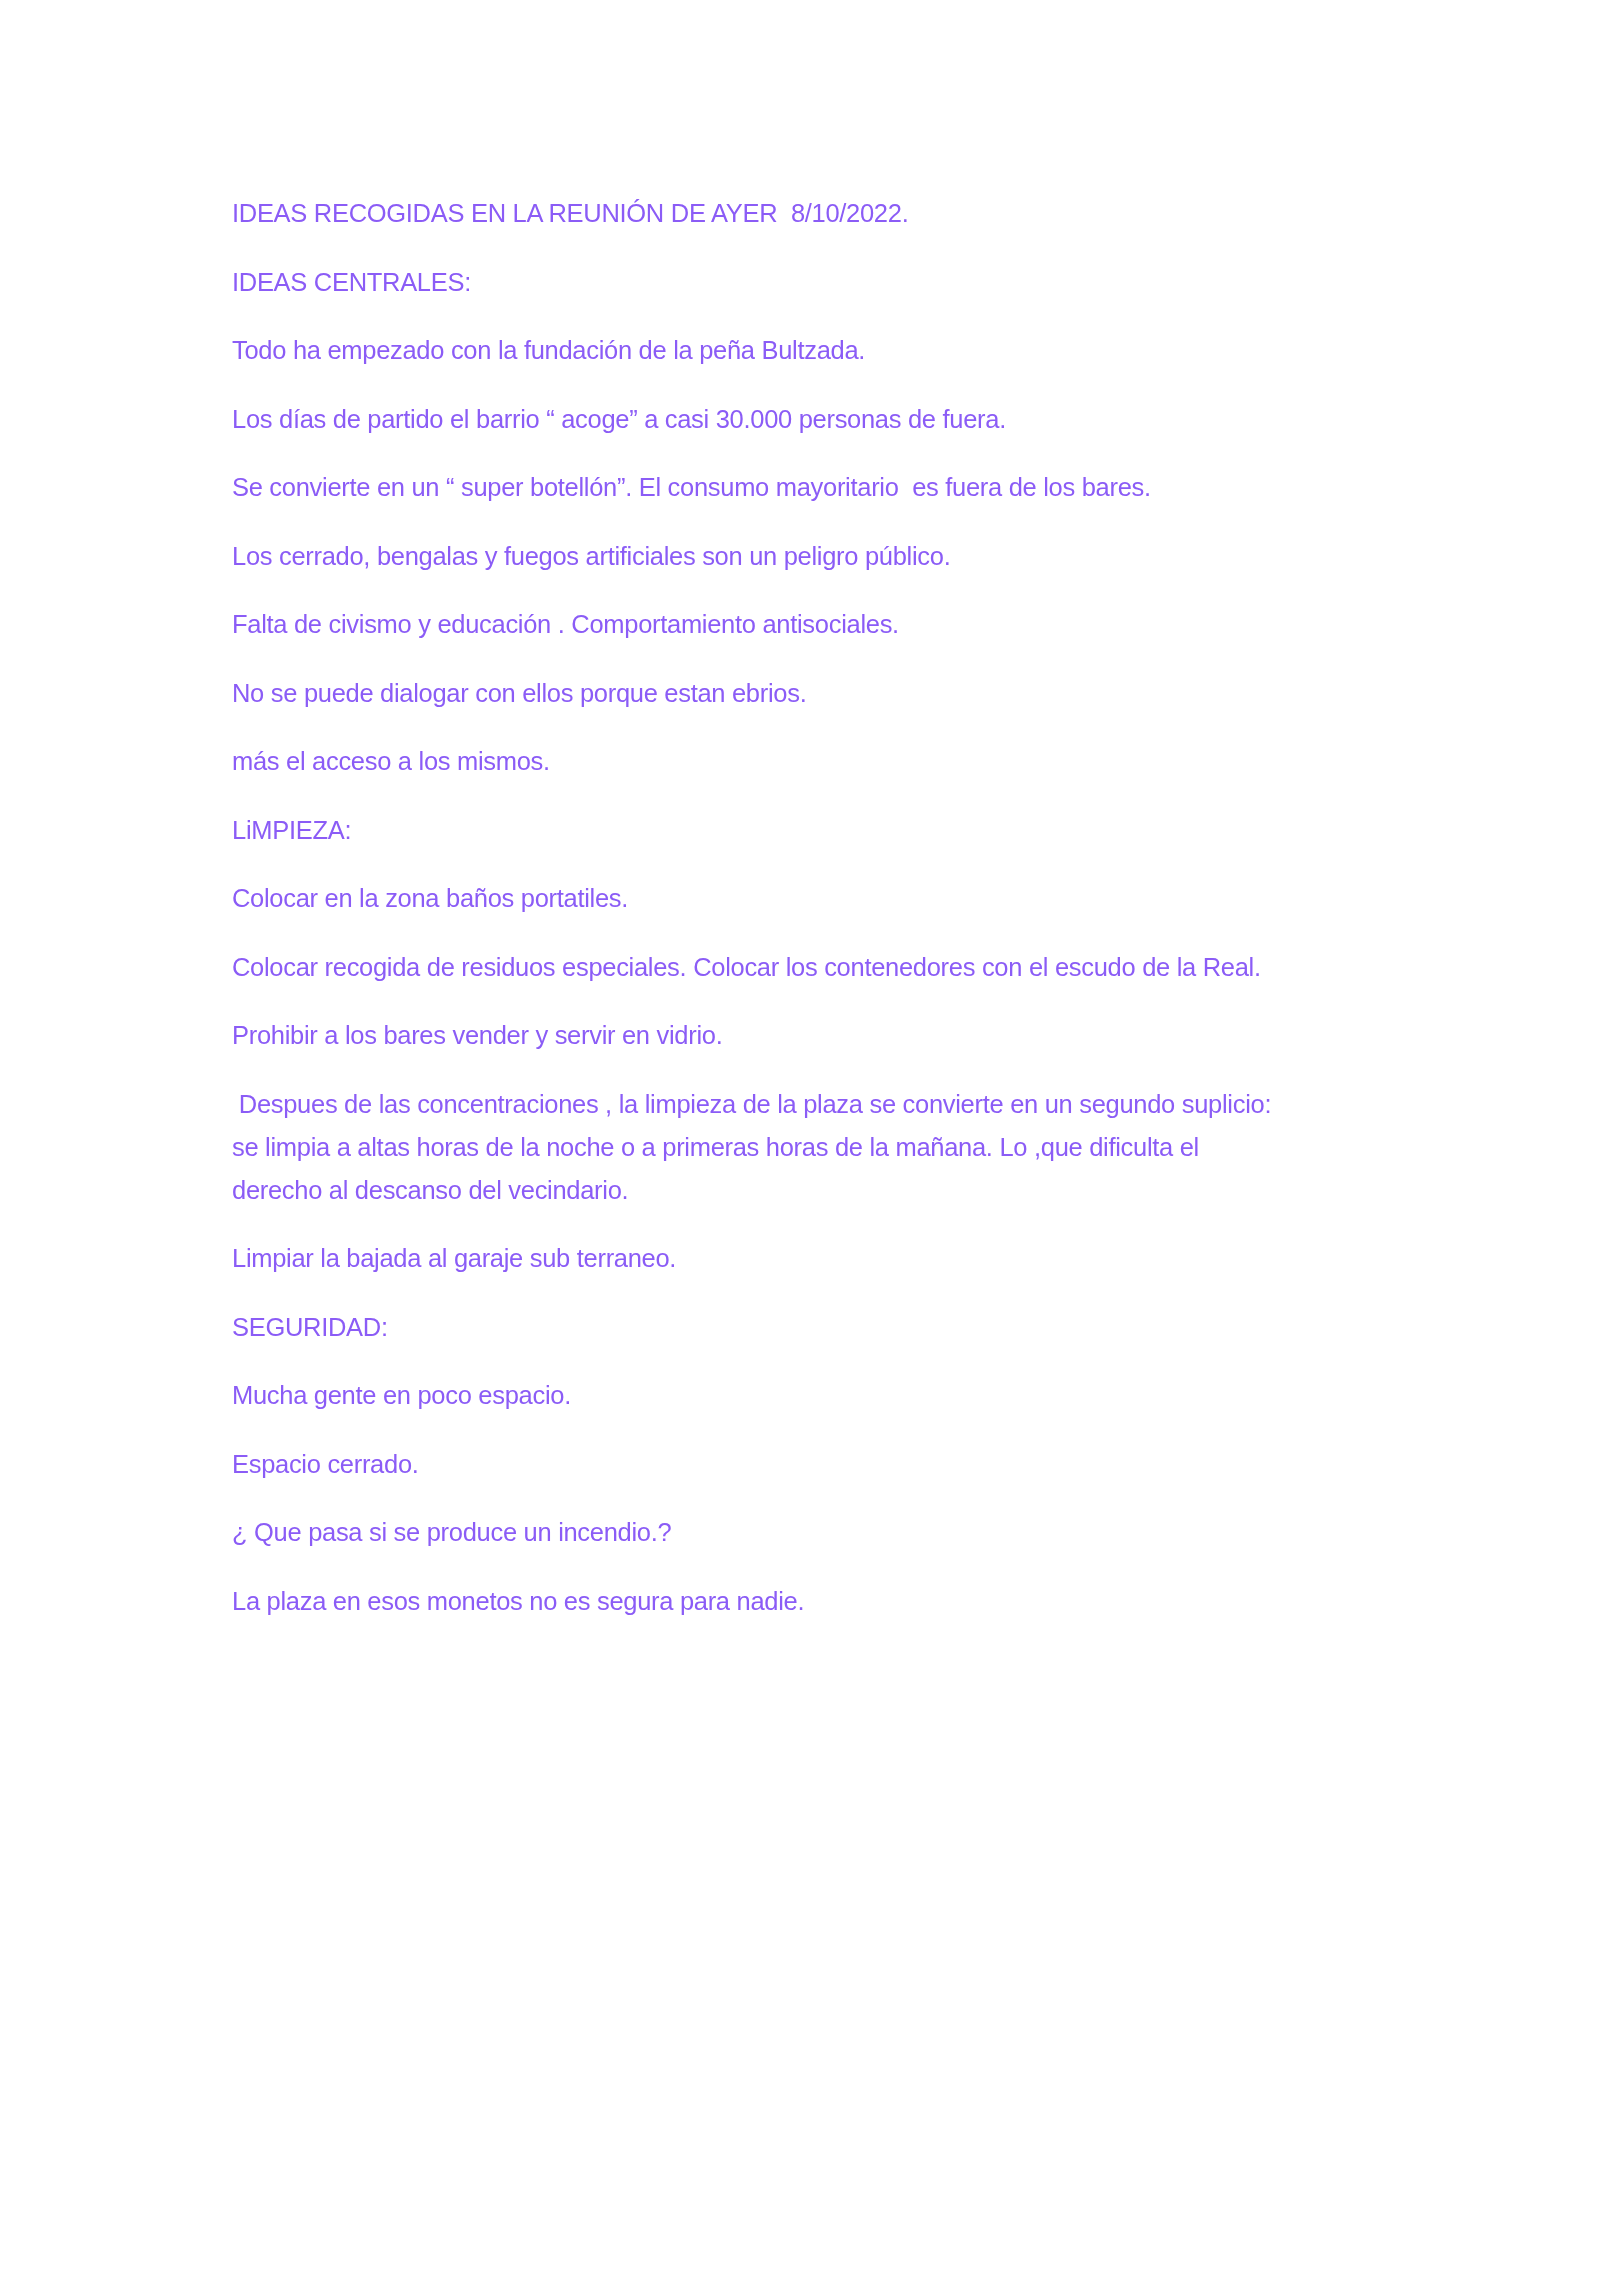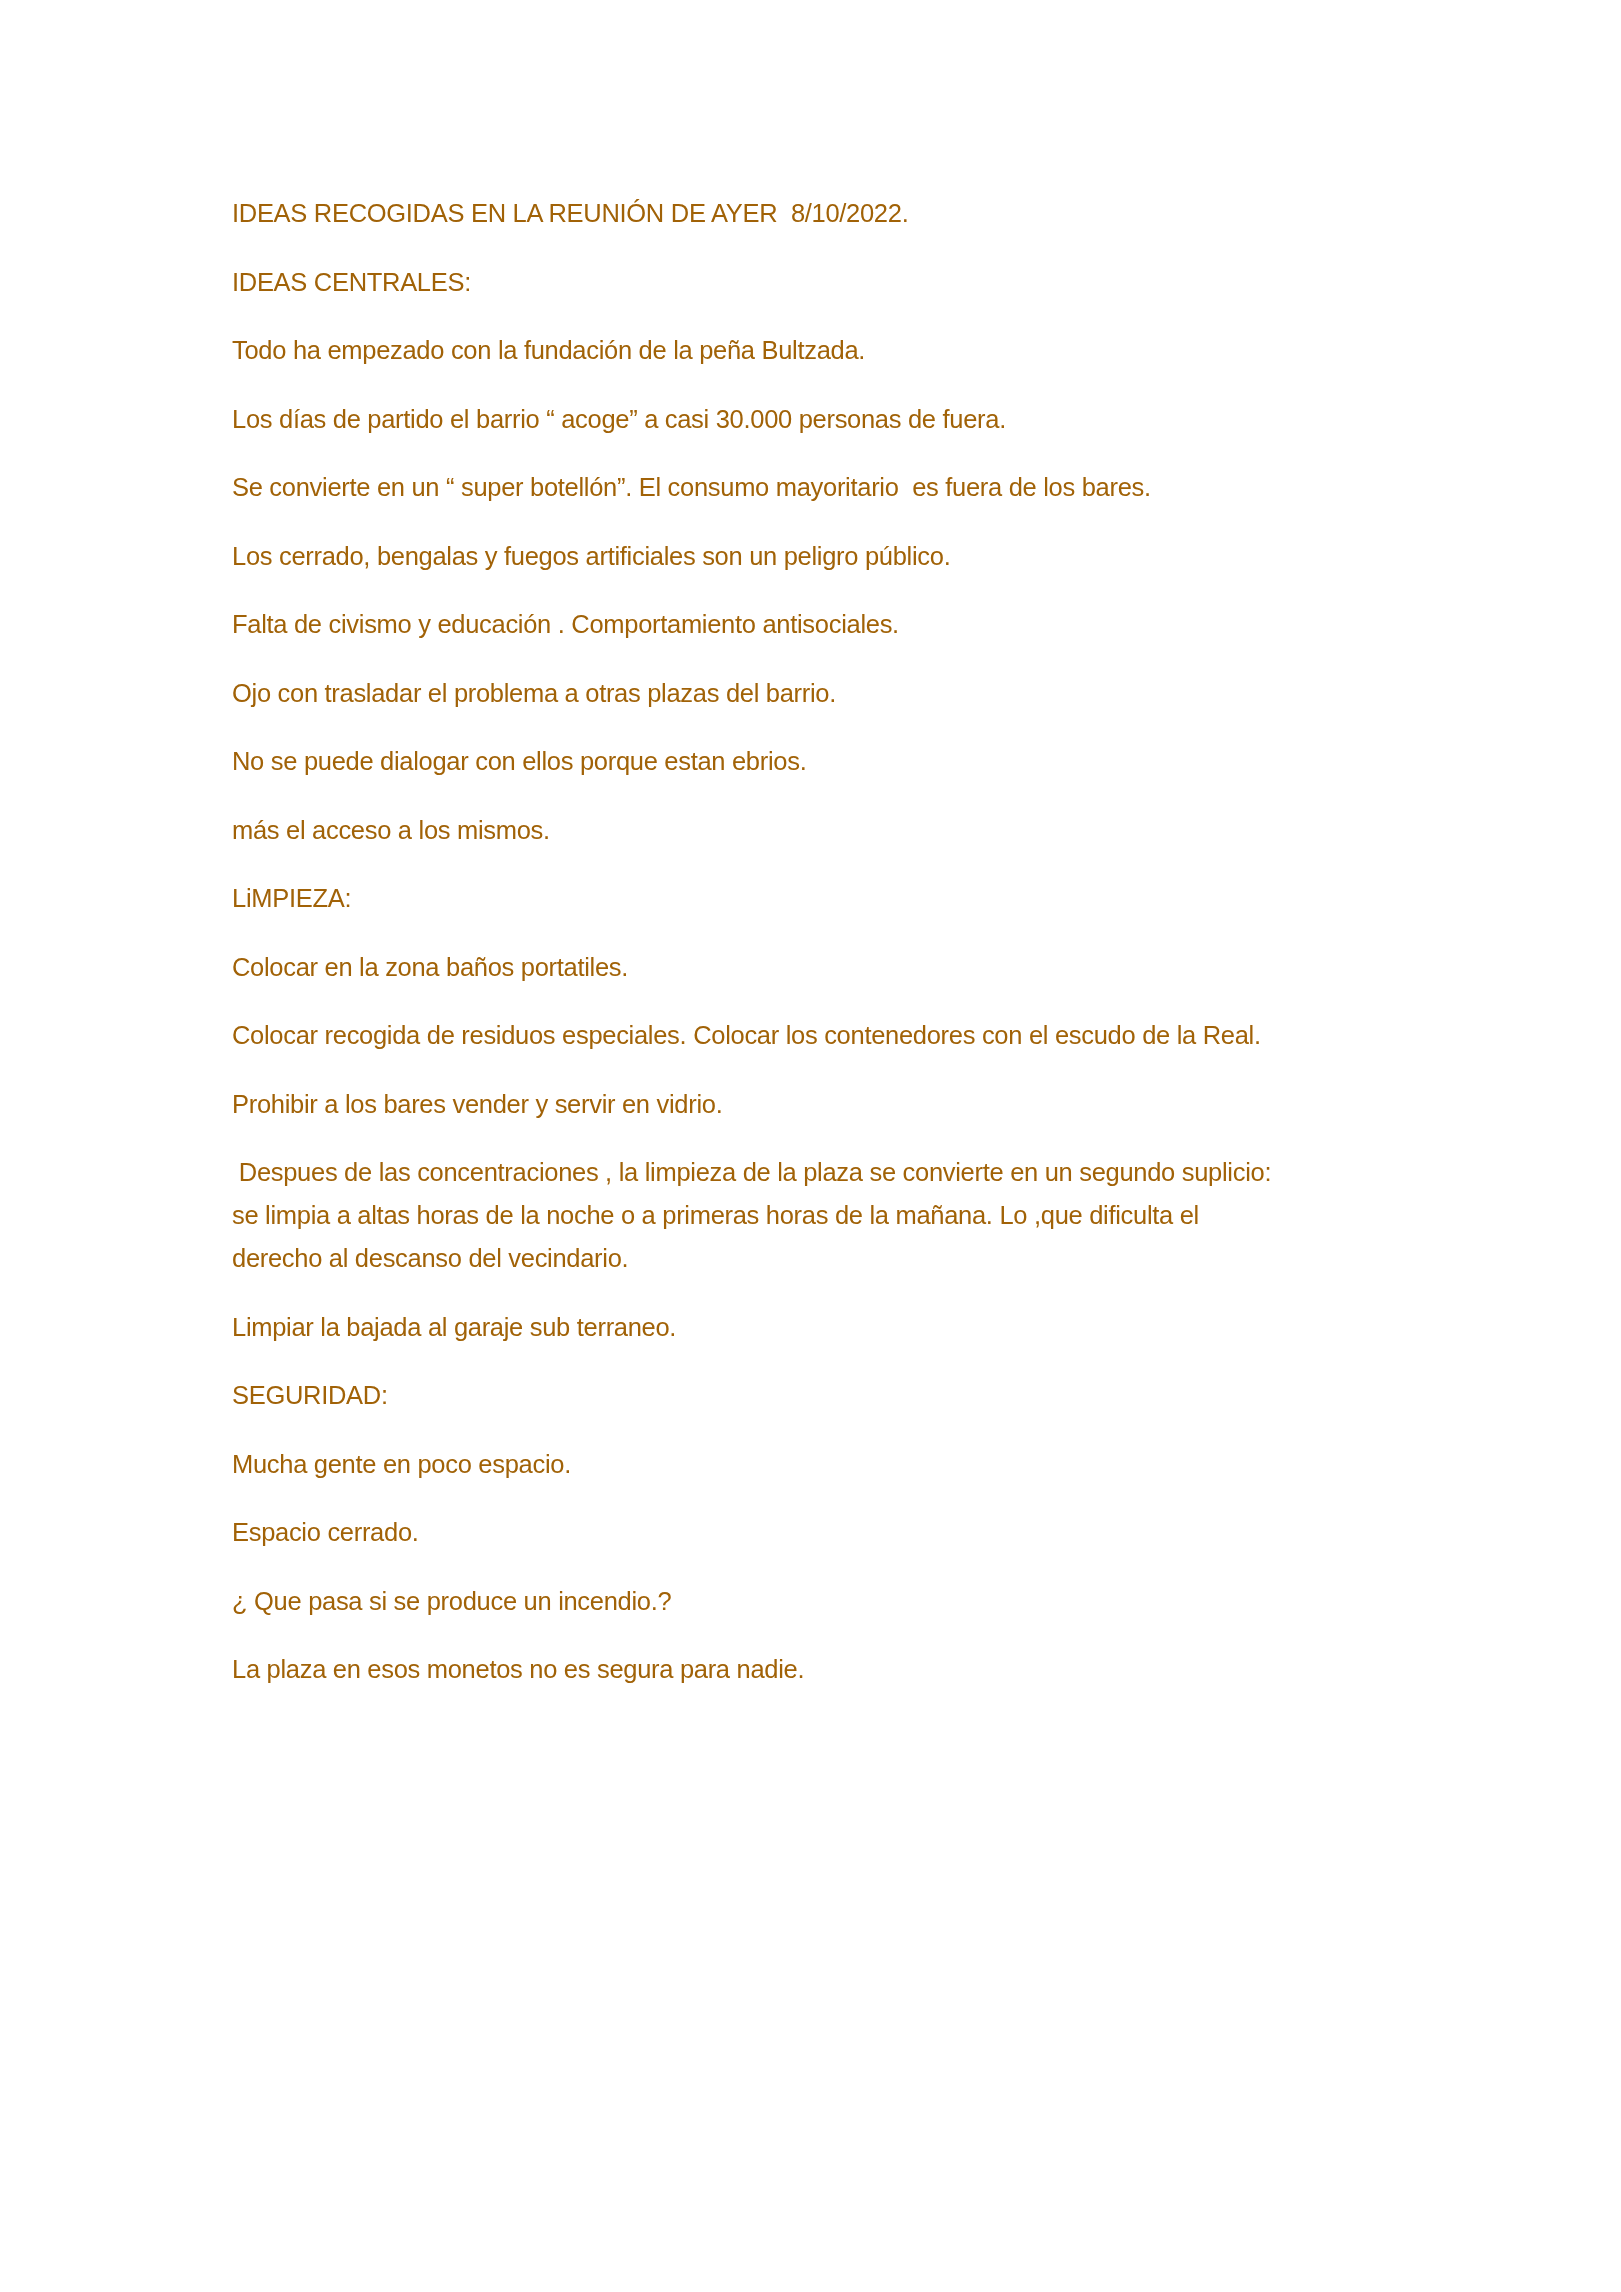--- a/index.html
+++ b/index.html
@@ -35,21 +35,21 @@
   }
   .text-line {
     display: block;
     white-space: pre;
   }
 </style>
 </head>
 <body style="background: rgb(255, 255, 255);">
 
 <main class="page">
-  <div class="text-column" id="doc" style="color: #a16207;">
+  <div class="text-column" id="doc" style="color: #8b5cf6;">
       <p class="paragraph">
         <span class="text-line">IDEAS RECOGIDAS EN LA REUNIÓN DE AYER  8/10/2022.</span>
       </p>
       <p class="paragraph">
         <span class="text-line">IDEAS CENTRALES:</span>
       </p>
       <p class="paragraph">
       </p>
       <p class="paragraph">
         <span class="text-line">Todo ha empezado con la fundación de la peña Bultzada.</span>
@@ -58,23 +58,20 @@
         <span class="text-line">Los días de partido el barrio “ acoge” a casi 30.000 personas de fuera.</span>
       </p>
       <p class="paragraph">
         <span class="text-line">Se convierte en un “ super botellón”. El consumo mayoritario  es fuera de los bares.</span>
       </p>
       <p class="paragraph">
         <span class="text-line">Los cerrado, bengalas y fuegos artificiales son un peligro público.</span>
       </p>
       <p class="paragraph">
         <span class="text-line">Falta de civismo y educación . Comportamiento antisociales.</span>
-      </p>
-      <p class="paragraph">
-        <span class="text-line">Ojo con trasladar el problema a otras plazas del barrio.</span>
       </p>
       <p class="paragraph">
         <span class="text-line">No se puede dialogar con ellos porque estan ebrios.</span>
       </p>
       <p class="paragraph">
         <span class="text-line">más el acceso a los mismos.</span>
       </p>
       <p class="paragraph">
         <span class="text-line">LiMPIEZA:</span>
       </p>

